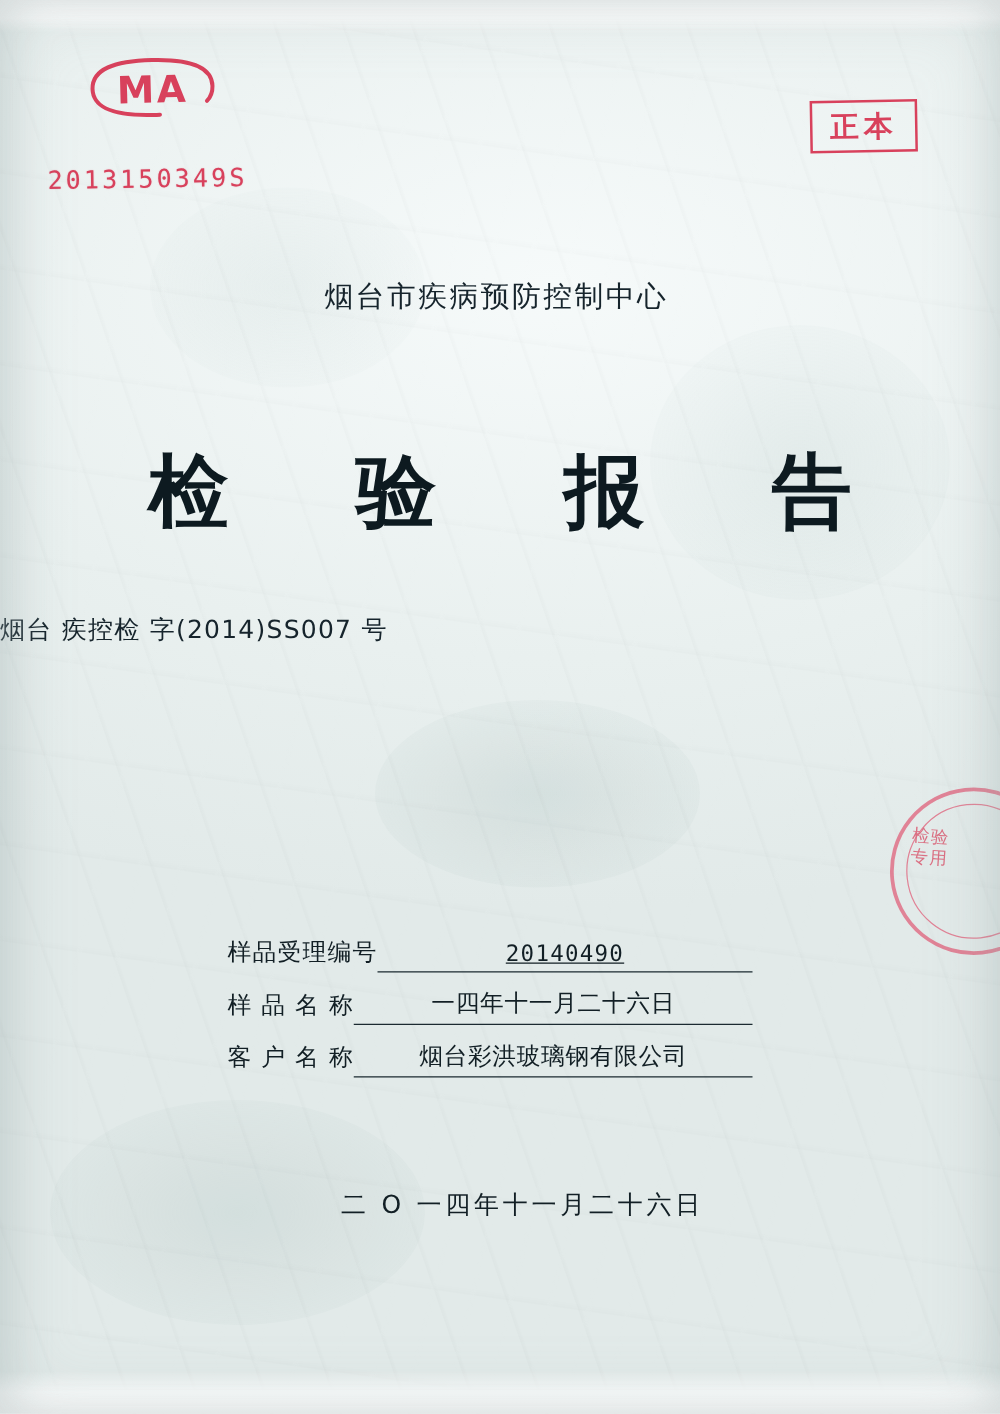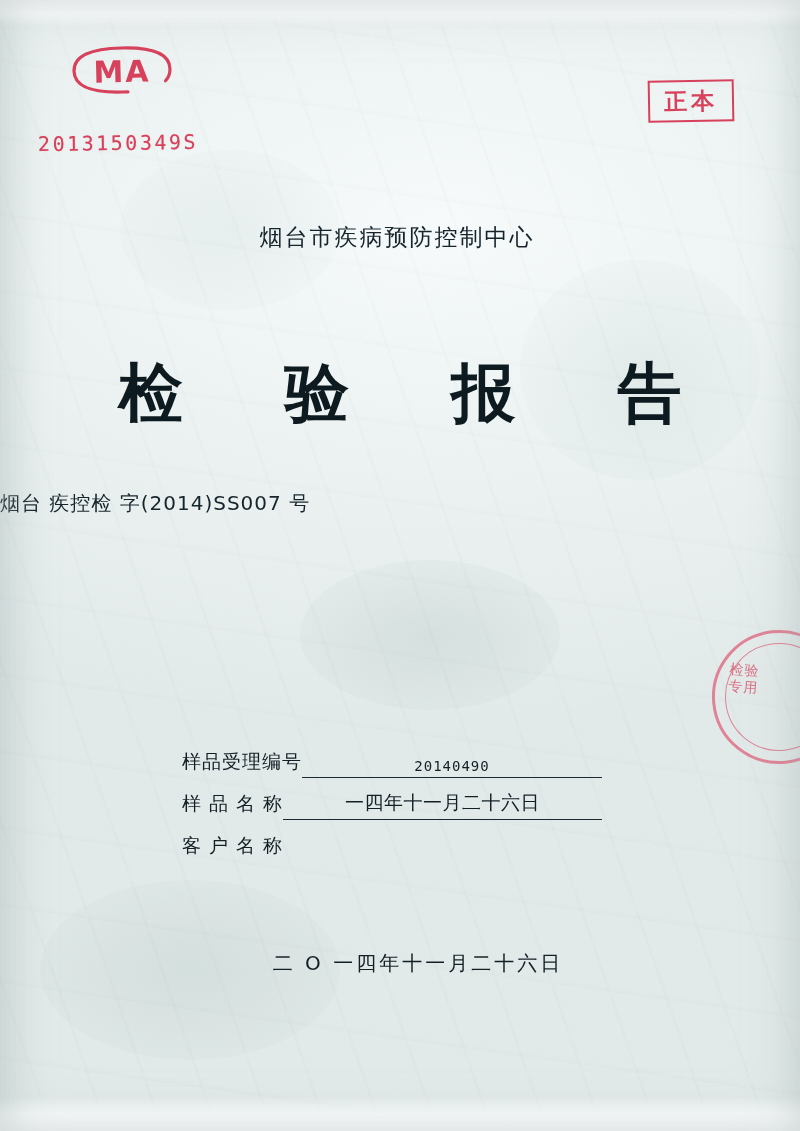--- a/index.html
+++ b/index.html
@@ -185,22 +185,23 @@
   .field-value {
     flex: 1;
     border-bottom: 1.4px solid #1b2a31;
     text-align: center;
     padding: 0 4px 3px 4px;
     white-space: nowrap;
     letter-spacing: 0.5px;
   }
   .field-value.mono {
     font-family: "DejaVu Sans Mono", "Liberation Mono", monospace;
-    font-size: 14px;
-    letter-spacing: 1px;
+    font-size: 18px;
+    letter-spacing: 1px;
+    text-decoration: underline;
   }
 
   .issue-date {
     position: absolute;
     left: 0; right: 0;
     top: 950px;
     text-align: center;
     font-size: 20px;
     letter-spacing: 3px;
     color: #121f25;
@@ -262,20 +263,21 @@
       <span class="field-value mono">20140490</span>
     </div>
 
     <div class="field-row">
       <span class="field-label">样 品 名 称</span>
       <span class="field-value">一四年十一月二十六日</span>
     </div>
 
     <div class="field-row">
       <span class="field-label">客 户 名 称</span>
+      <span class="field-value">烟台彩洪玻璃钢有限公司</span>
     </div>
 
   </div>
 
   <div class="issue-date">二 O 一四年十一月二十六日</div>
 
   <div class="edge-shadow"></div>
 </div>
 
 </body></html>

